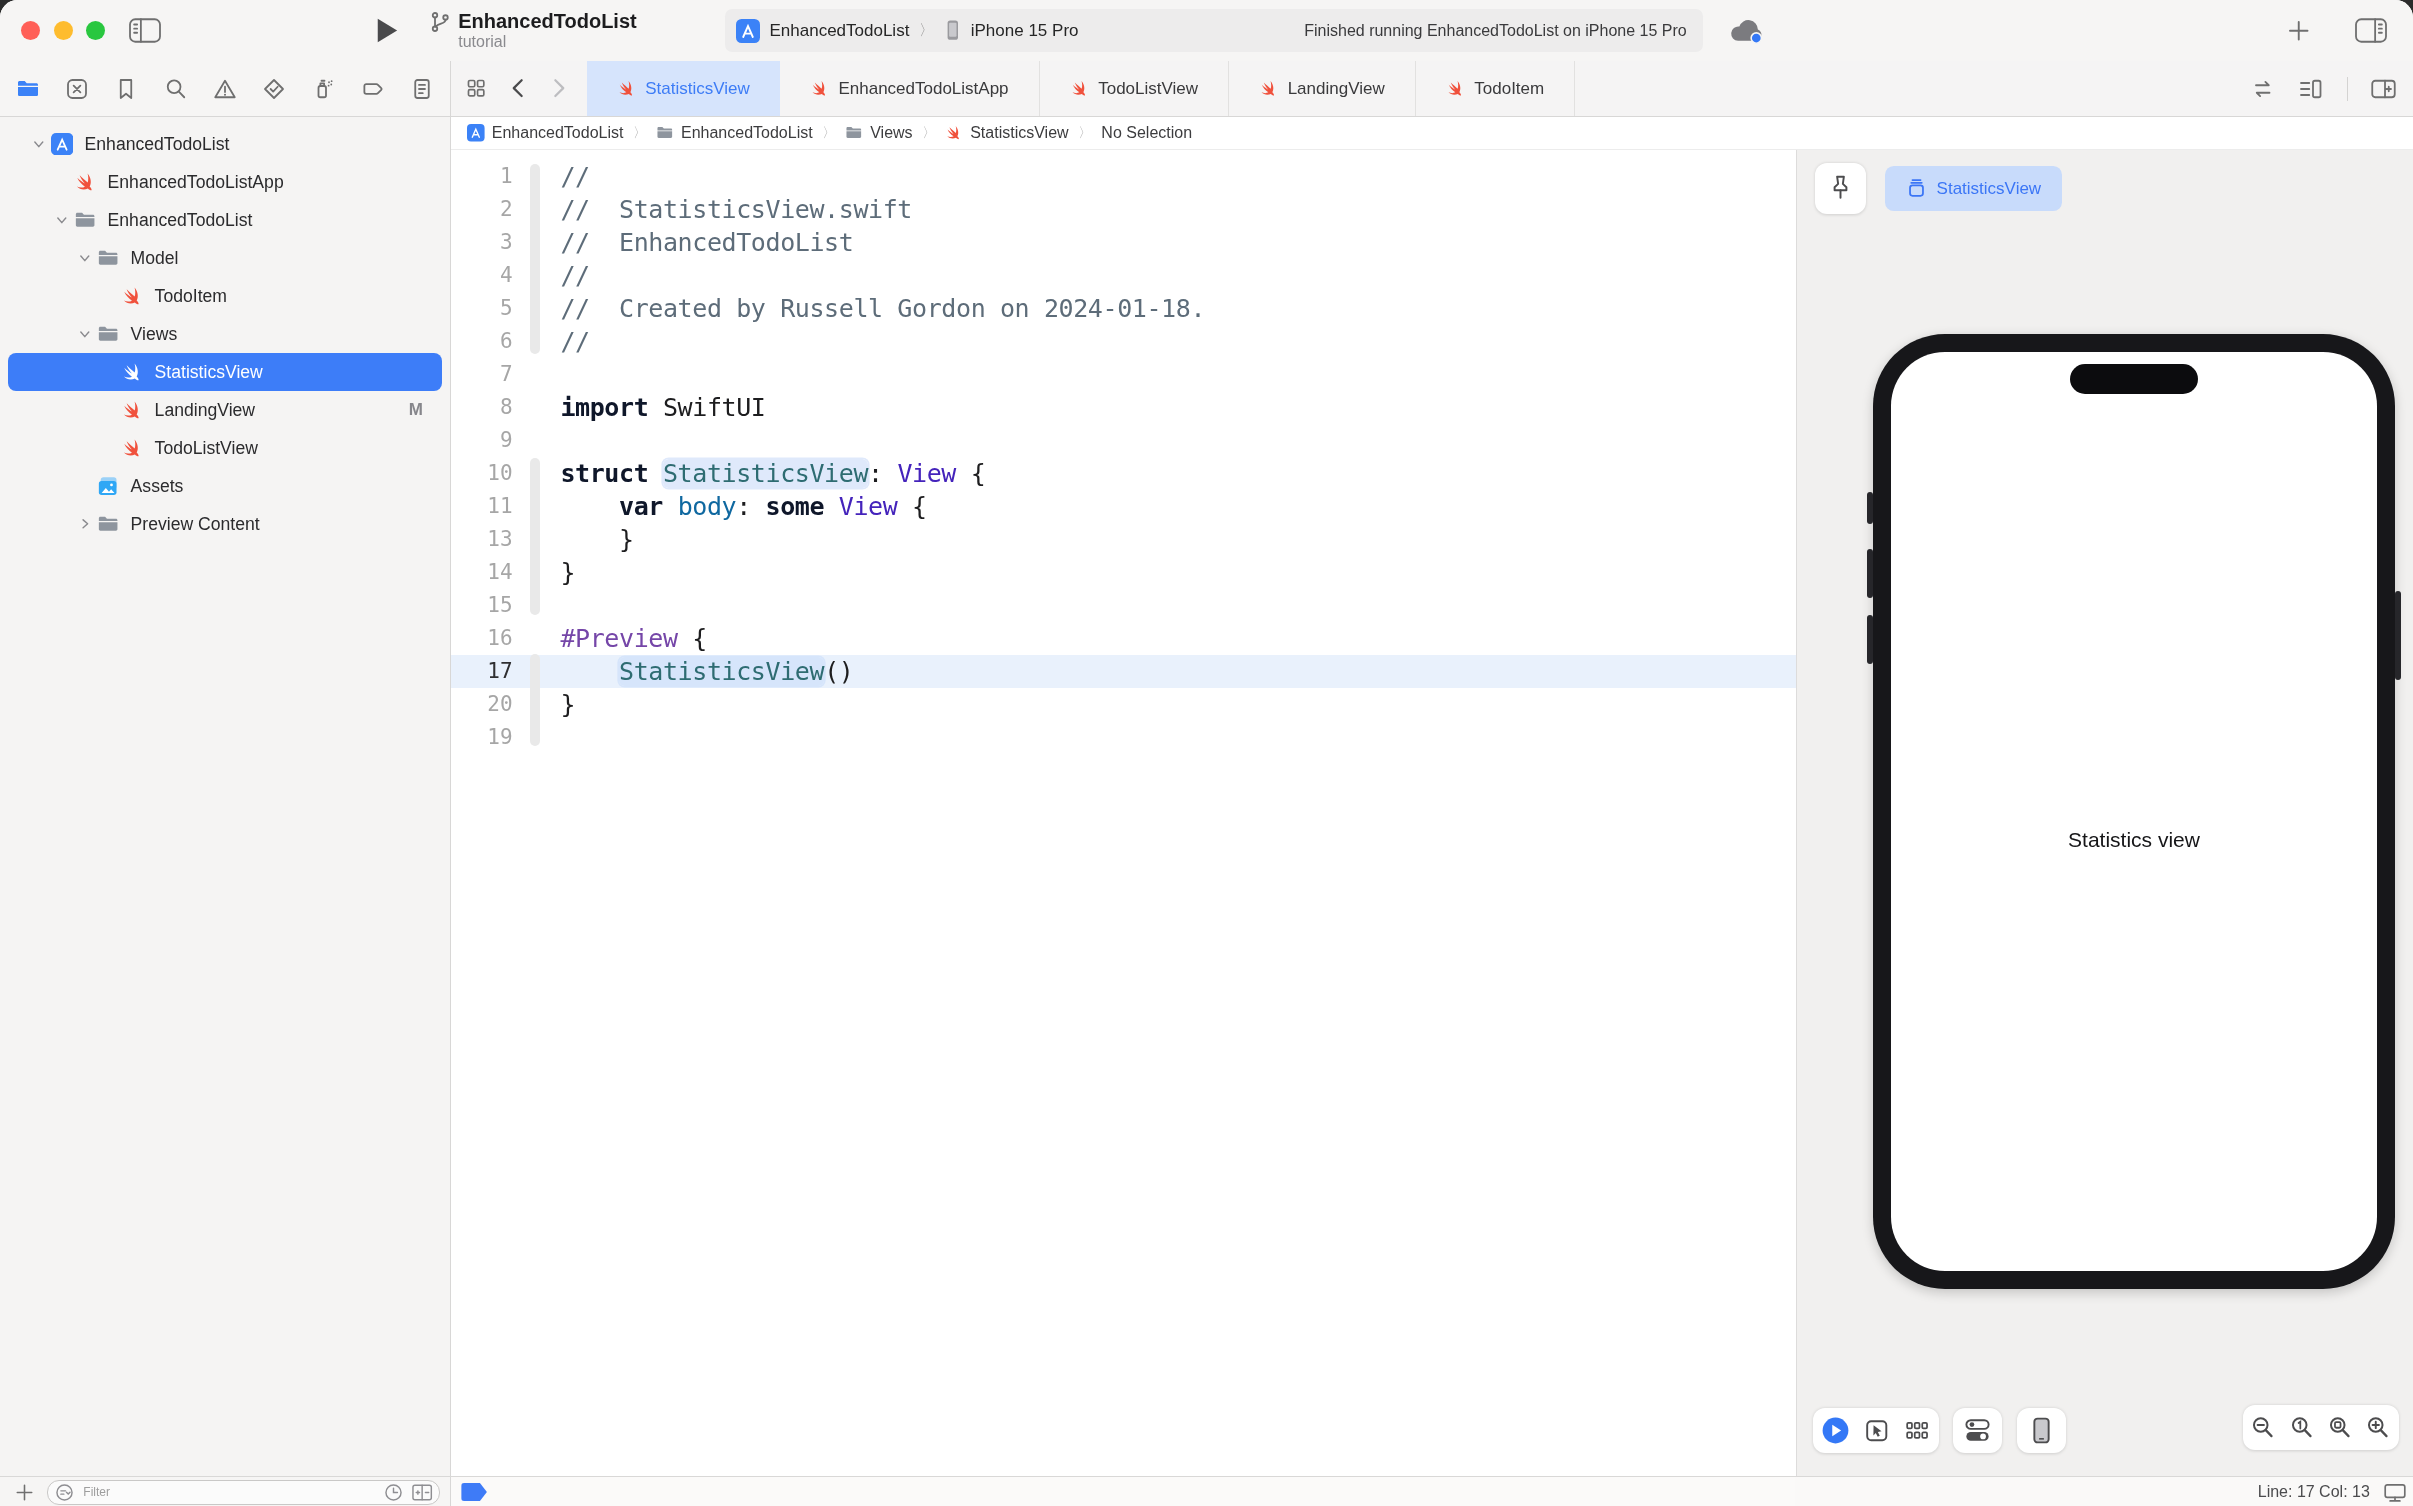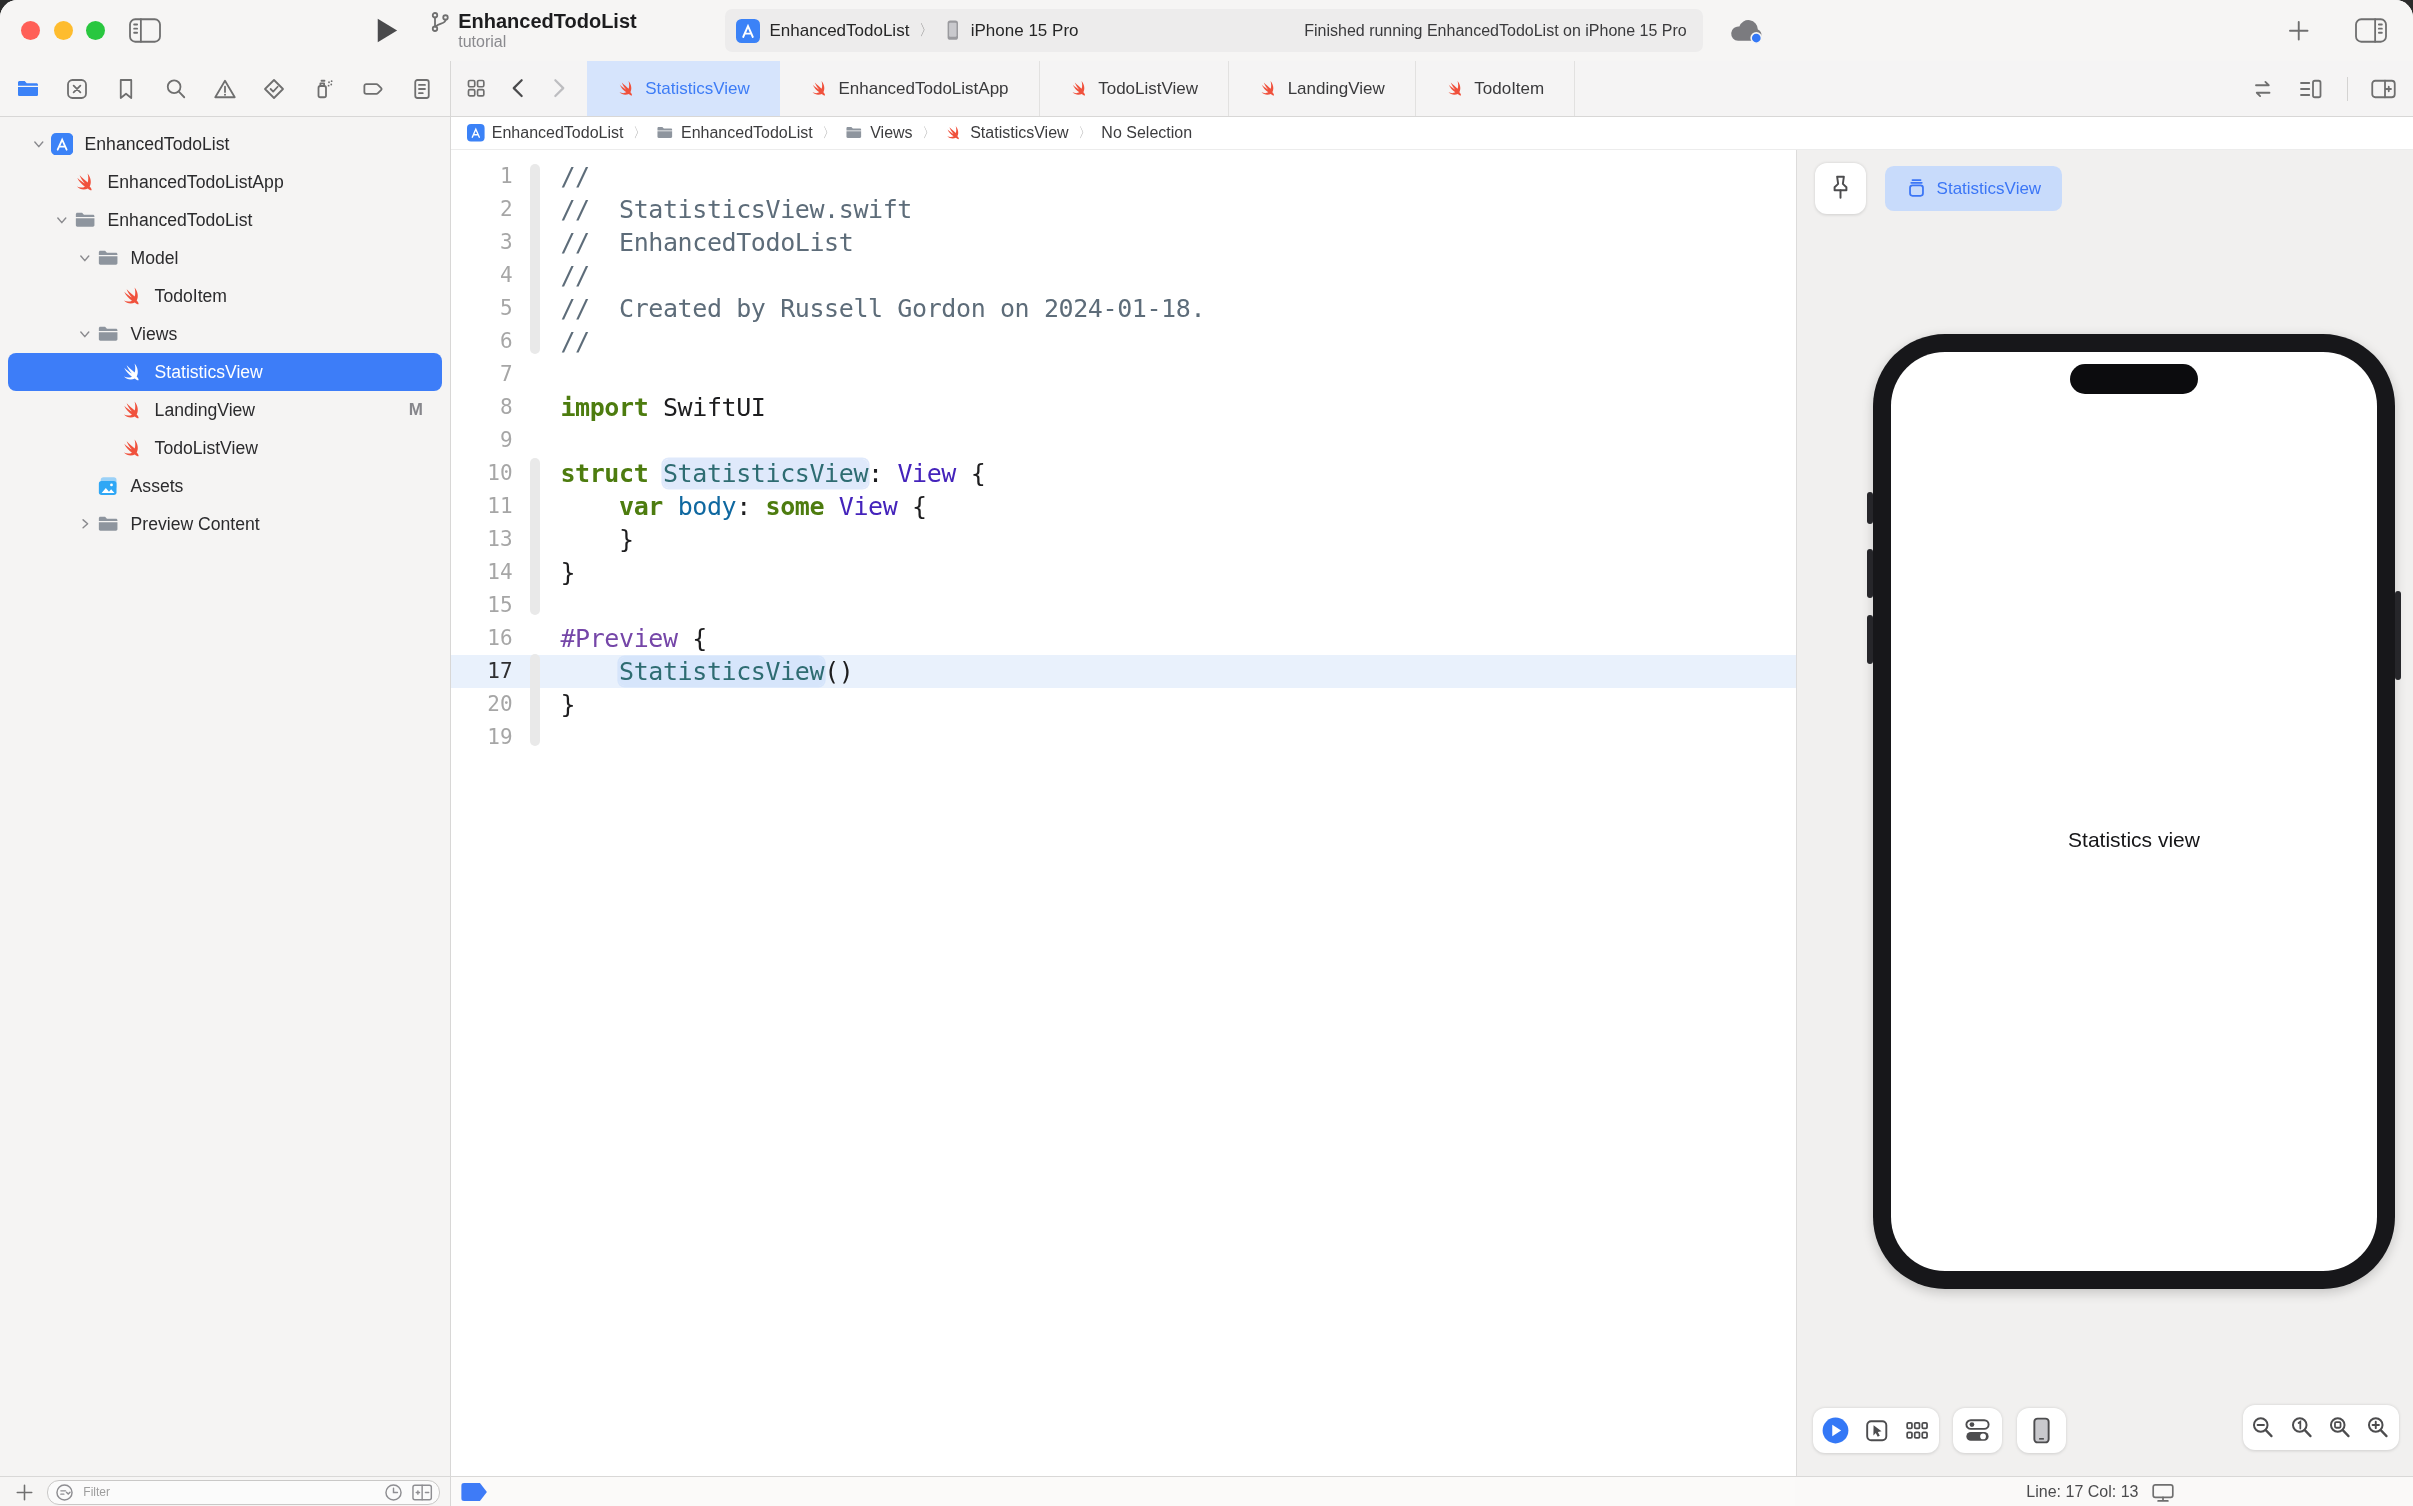--- a/index.html
+++ b/index.html
@@ -51,21 +51,21 @@
   .content{flex:1;display:flex;min-height:0;}
   
   .editor{width:1345px;box-sizing:border-box;background:#fff;position:relative;padding-top:10.4px;overflow:hidden;}
   .code-line{display:flex;height:33px;line-height:33px;white-space:pre;}
   .code-line .ln{width:76px;box-sizing:border-box;padding-right:14.4px;text-align:right;
                  font-family:"DejaVu Sans Mono",monospace;font-size:21px;color:#a6a6a6;flex:0 0 auto;}
   .code-line .fold{width:14.4px;flex:0 0 auto;}
   .code-line .code{font-family:"DejaVu Sans Mono",monospace;font-size:25px;letter-spacing:-0.4px;margin-left:19px;}
   .code-line.current{background:#e9f1fc;}
   .code-line.current .ln{color:#2f2f31;}
-  .tok-kw{color:#4d7c0f;font-weight:bold}
+  .tok-kw{color:#0f172a;font-weight:bold}
   .tok-plain{color:#1d1d1f}
   .tok-comment{color:#5d6c79}
   .tok-str{color:#c41a16}
   .tok-type{color:#4423bb}
   .tok-type-decl{color:#2e6c72}
   .tok-prop{color:#0f68a0}
   .tok-macro{color:#7546a8}
   .tok-hl{background:#dfe9fb;border-radius:5.6px;box-shadow:0 0 0 1.6px #dfe9fb;}
   .current .tok-hl{background:#d6e5fb;box-shadow:0 0 0 1.6px #d6e5fb;}
   .fold-bar{position:absolute;left:79px;width:10.4px;background:#e9e9e9;border-radius:5.6px;}
@@ -91,21 +91,21 @@
   .bottombar{position:absolute;left:0;bottom:0;right:0;height:30px;display:flex;border-top:0.8px solid #d9d8d7;}
   .bb-left{width:451px;box-sizing:border-box;background:#f6f5f4;border-right:0.8px solid #d8d7d6;display:flex;
            align-items:center;gap:11.2px;padding:0 9.6px 0 14.4px;}
   .filter-field{flex:1;height:23px;border:0.8px solid #c9c8c7;border-radius:12px;background:rgba(255,255,255,.6);
                 display:flex;align-items:center;gap:6.4px;padding:0 6.4px;}
   .filter-field input{border:none;outline:none;background:transparent;flex:1;font-size:12px;color:#3c3c3c;
                       font-family:"Liberation Sans",sans-serif;min-width:0;}
   .filter-field input::placeholder{color:#9e9e9e;}
   .bb-mid{flex:1;background:#fbfaf9;display:flex;align-items:center;padding-left:10.4px;}
   .bp-marker{width:25.5px;height:18.4px;background:#3e7bf7;clip-path:polygon(0 0,72% 0,100% 50%,72% 100%,0 100%);border-radius:3.2px;}
-  .bb-right{width:618px;box-sizing:border-box;background:#faf9f8;display:flex;align-items:center;justify-content:center;
+  .bb-right{width:618px;box-sizing:border-box;background:#faf9f8;display:flex;align-items:center;justify-content:flex-end;
             gap:12.8px;padding-right:6.4px;font-size:16px;color:#4b4b4d;}
 </style>
 </head>
 <body>
 
 <div class="app">
 
   <div class="toolbar">
     <div class="traffic">
       <span class="tl red"></span>

